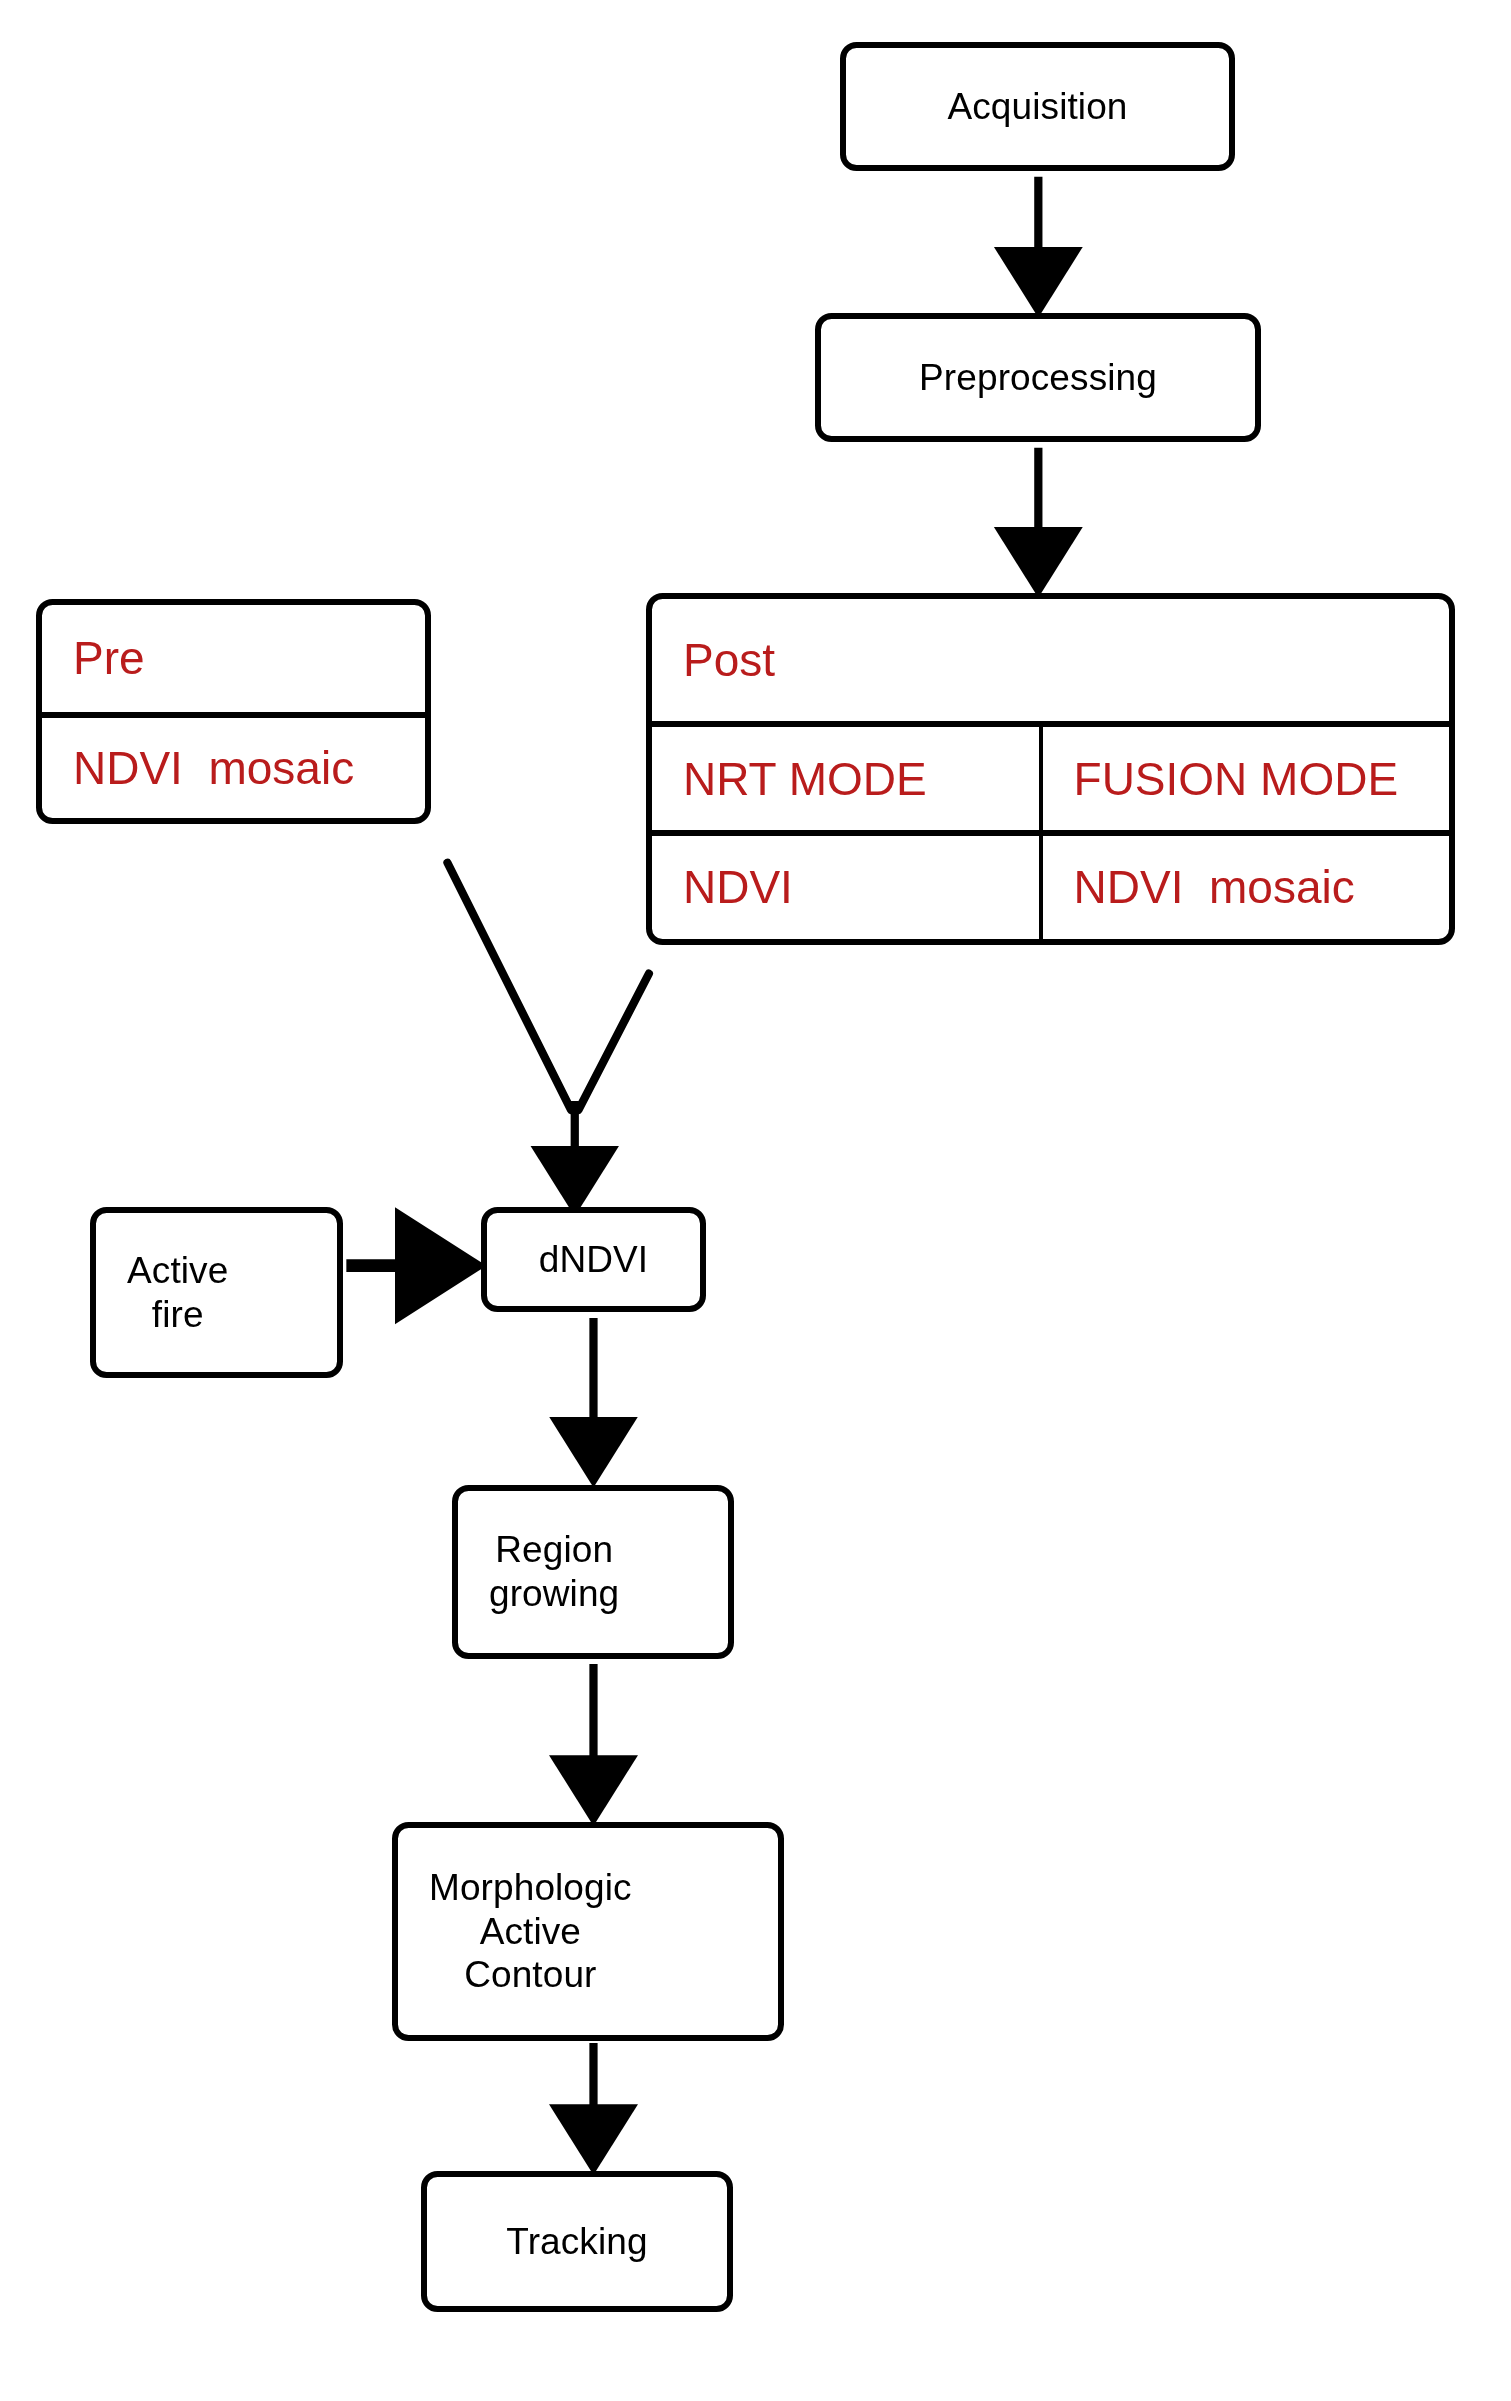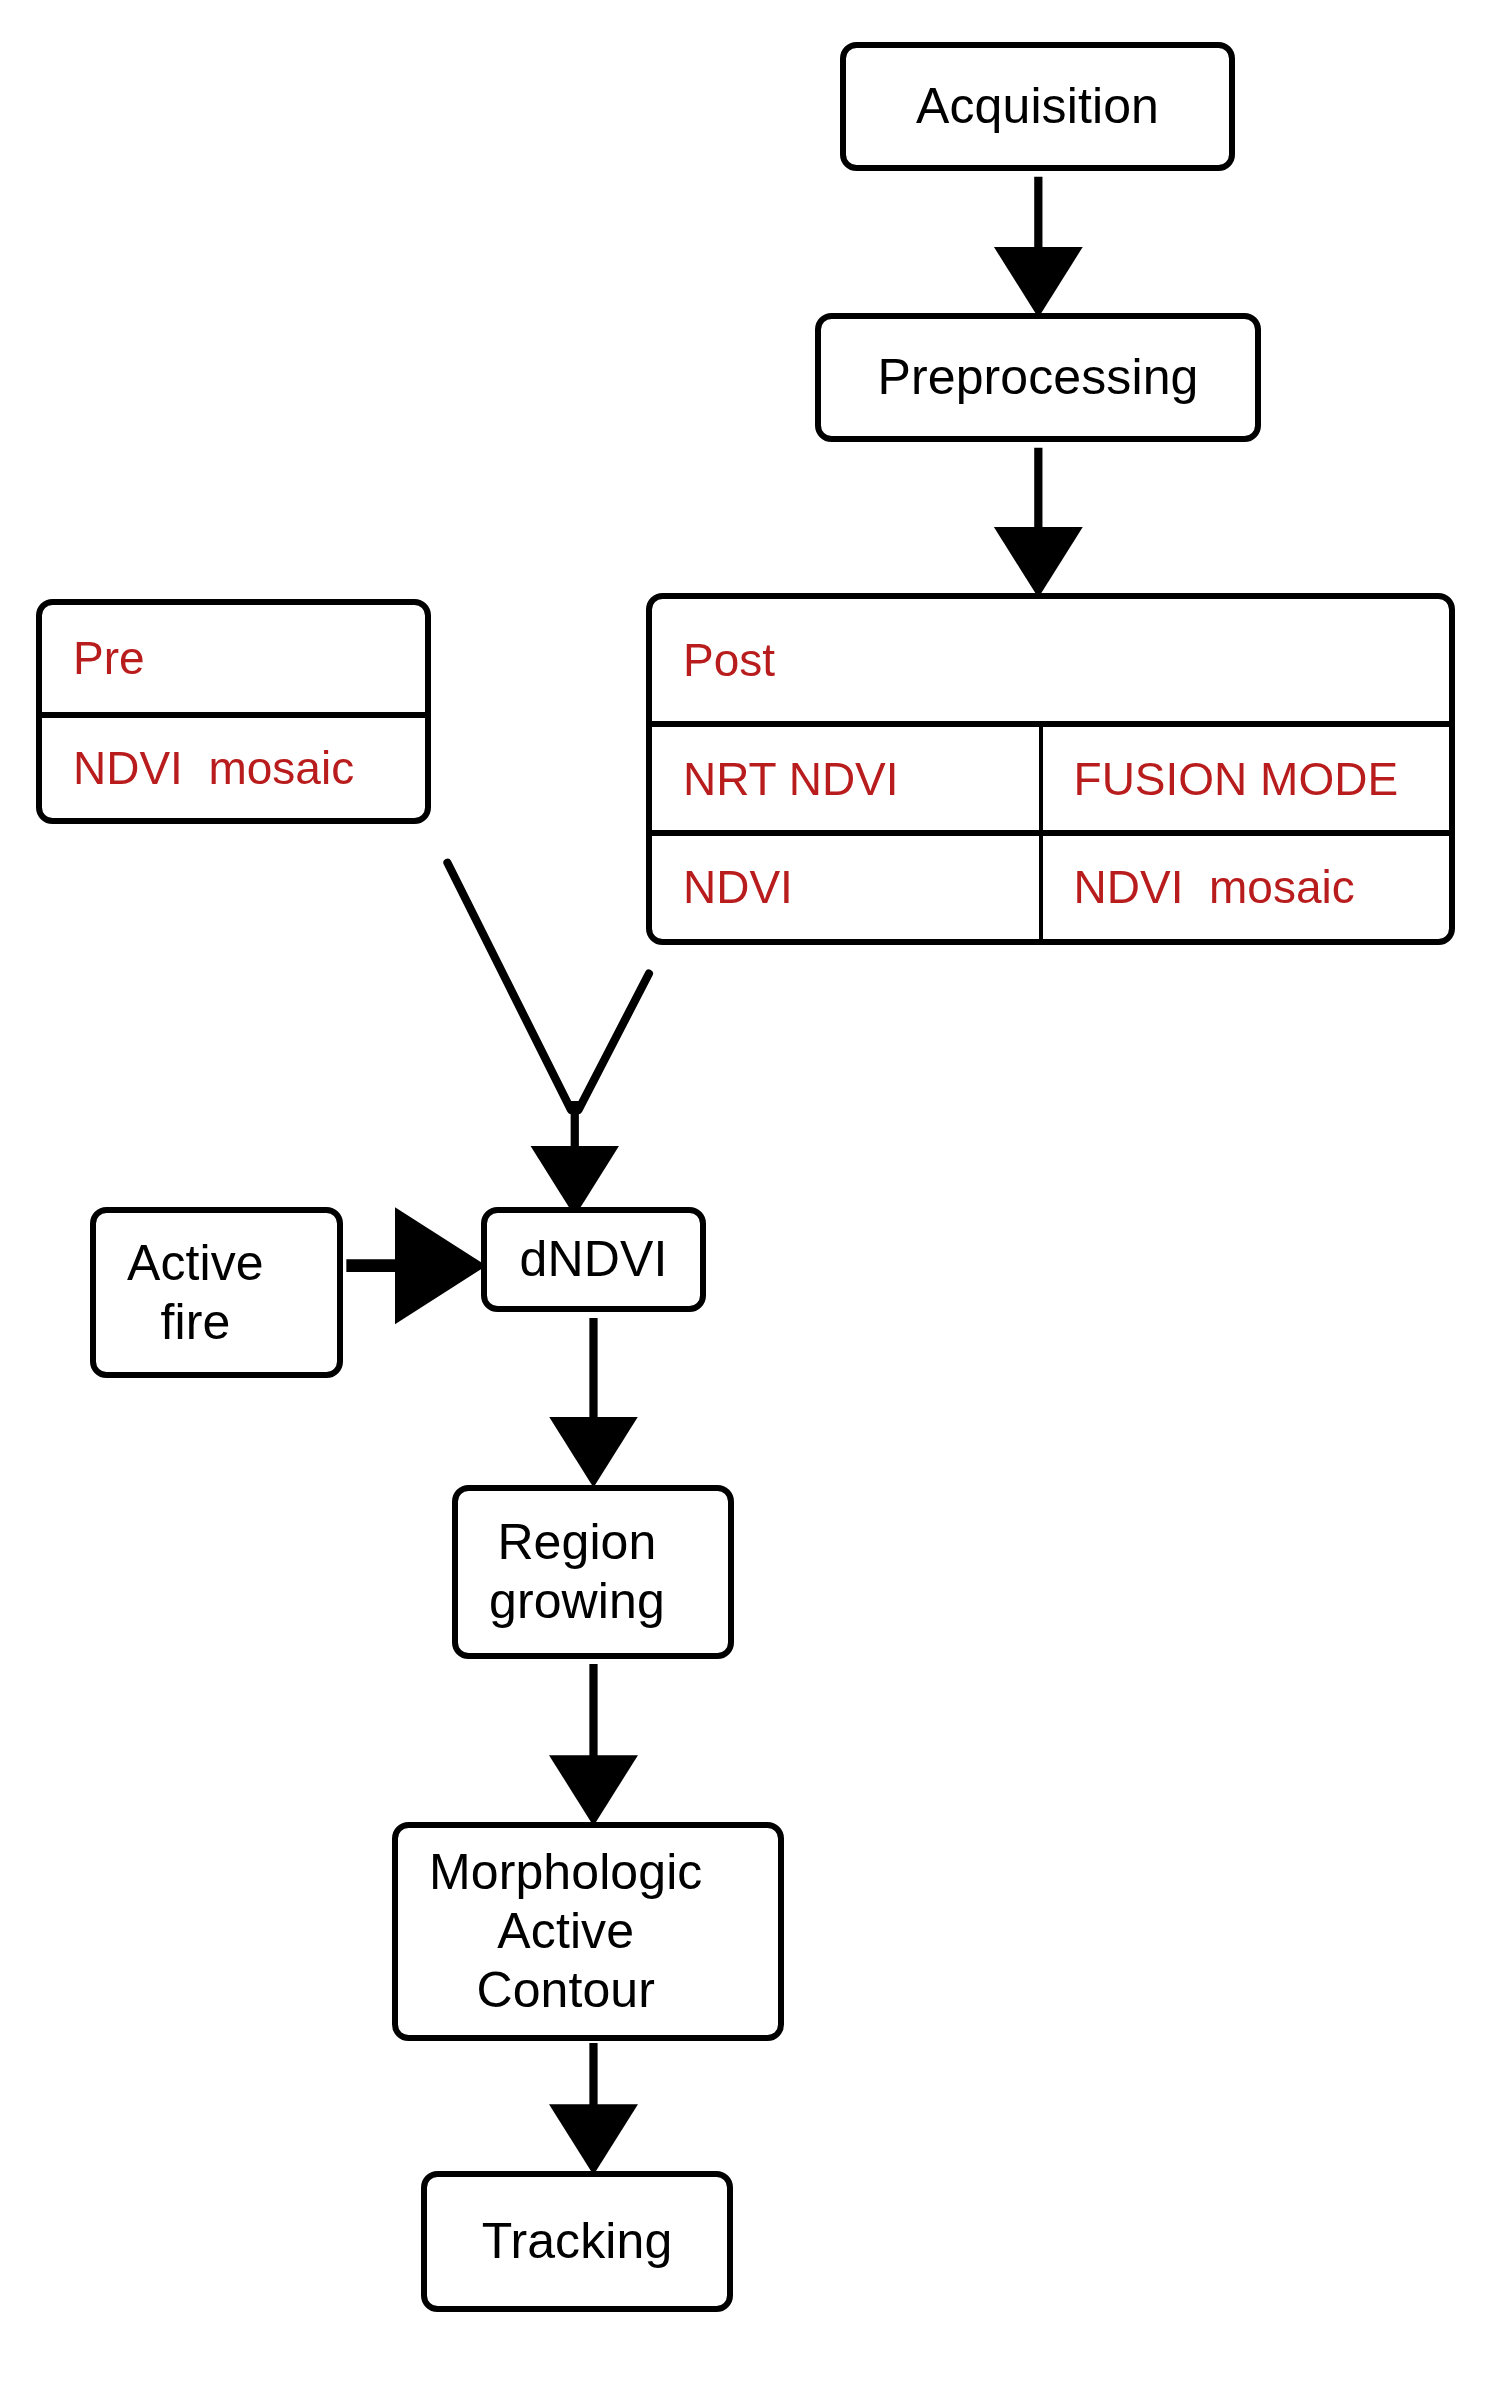--- a/index.html
+++ b/index.html
@@ -31,21 +31,21 @@
     position: absolute;
     box-sizing: border-box;
     background: #ffffff;
     border: 6.7px solid #000000;
     border-radius: 16.5px;
     display: flex;
     align-items: center;
     z-index: 2;
   }
   .node-label {
-    font-size: 50px;
+    font-size: 37px;
     line-height: 1.18;
     letter-spacing: 0.1px;
     white-space: pre-wrap;
     color: #000000;
   }
   .node.center > .node-label {
     width: 100%;
     text-align: center;
   }
   .node.leftpad > .node-label {
@@ -160,21 +160,21 @@
     <div class="trow">
       <div class="tcell">NDVI  mosaic</div>
     </div>
   </div>
 
   <div class="tnode" id="post-table">
     <div class="trow header-row">
       <div class="tcell full">Post</div>
     </div>
     <div class="trow body-row">
-      <div class="tcell c1">NRT NDVI</div>
+      <div class="tcell c1">NRT MODE</div>
       <div class="tcell c2">FUSION MODE</div>
     </div>
     <div class="trow body-row">
       <div class="tcell c1">NDVI</div>
       <div class="tcell c2">NDVI  mosaic</div>
     </div>
   </div>
 
   <div class="node leftpad" id="node-active-fire">
     <span class="node-label">Active

